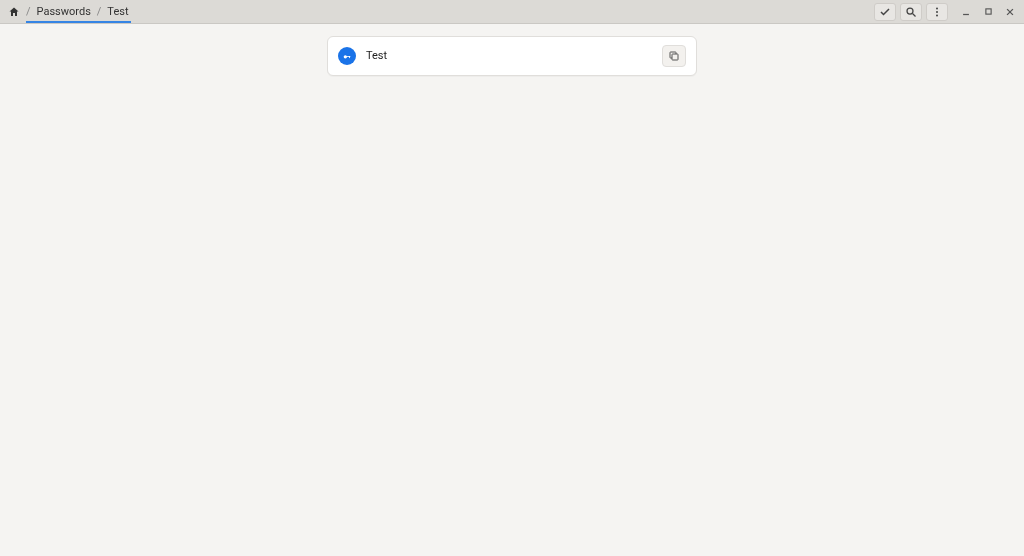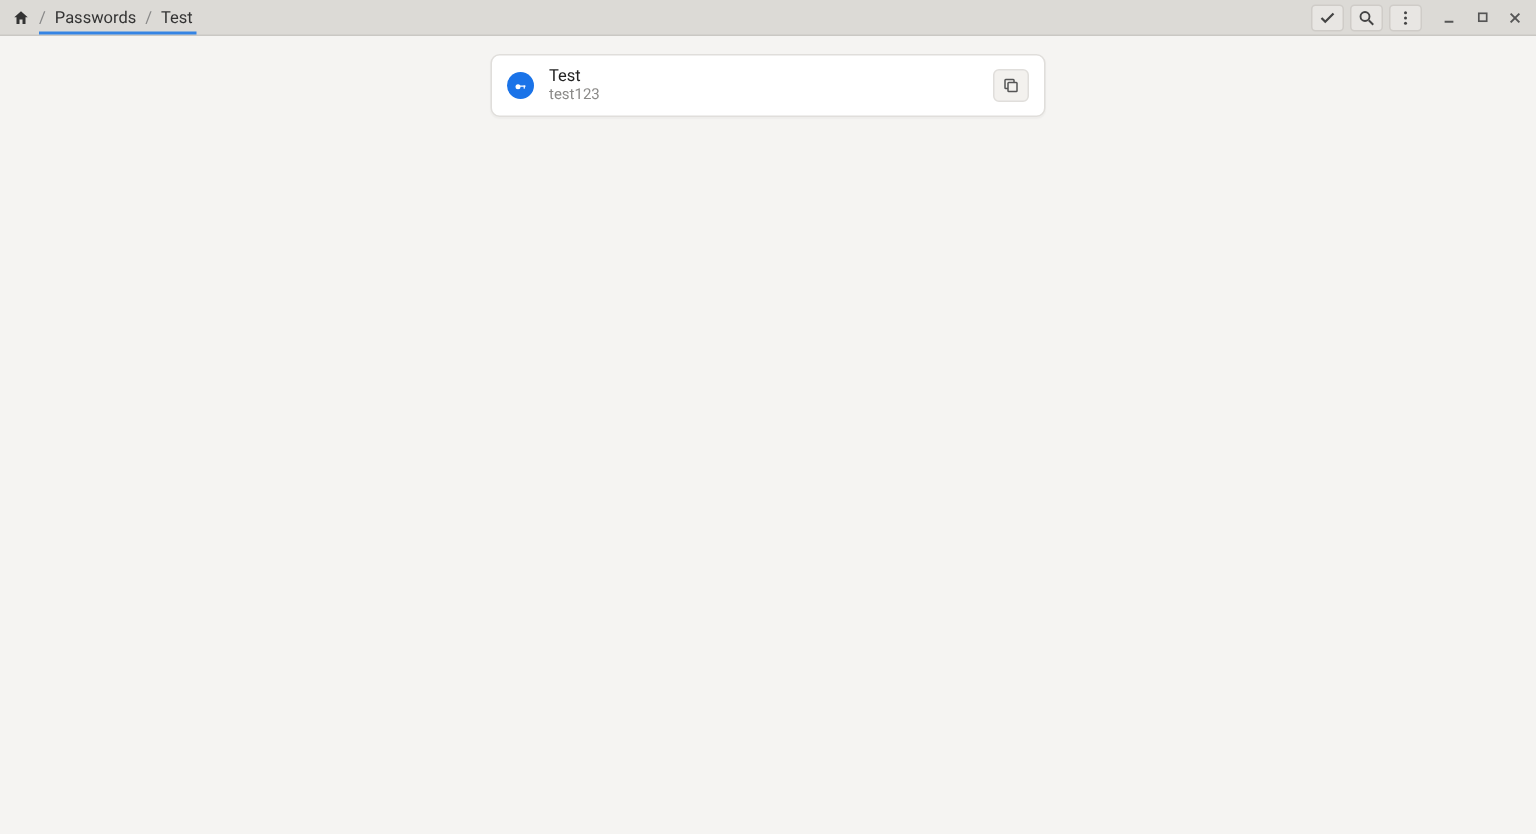--- a/index.html
+++ b/index.html
@@ -203,21 +203,20 @@
   <div class="card">
     <span class="badge">
       <svg width="10" height="10" viewBox="0 0 24 24" fill="#fff">
         <circle cx="8" cy="14" r="4"></circle>
         <rect x="10" y="12" width="10" height="2"></rect>
         <rect x="17" y="12" width="2" height="5"></rect>
       </svg>
     </span>
     <div class="card-text">
       <span class="card-title">Test</span>
-      <span class="card-sub">test123</span>
     </div>
     <span class="copy-btn">
       <svg width="12" height="12" viewBox="0 0 24 24" fill="none" stroke="#555" stroke-width="2">
         <rect x="8" y="8" width="12" height="12" rx="1"></rect>
         <path d="M16 8V5a1 1 0 0 0-1-1H5a1 1 0 0 0-1 1v10a1 1 0 0 0 1 1h3"></path>
       </svg>
     </span>
   </div>
 </div>
 

